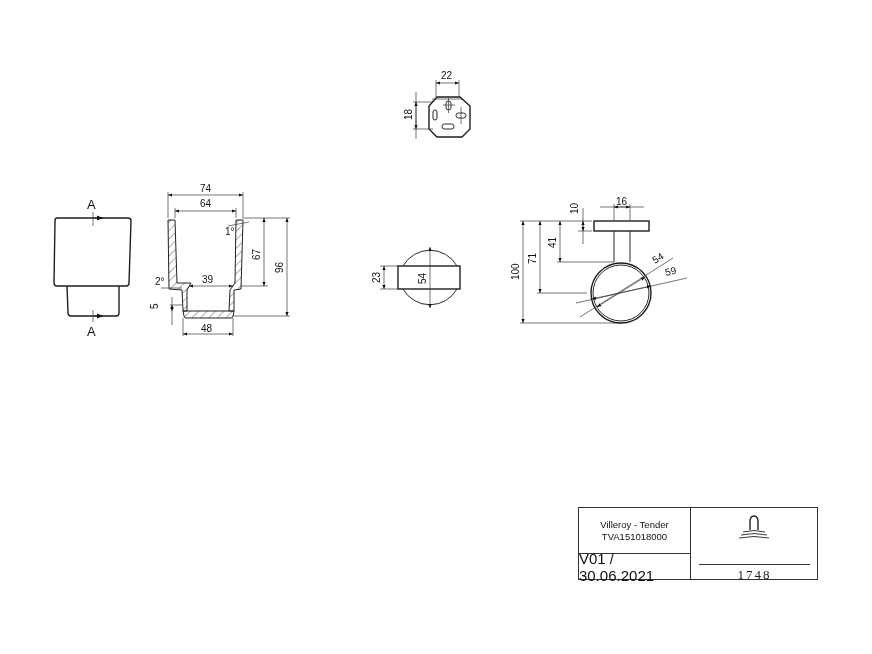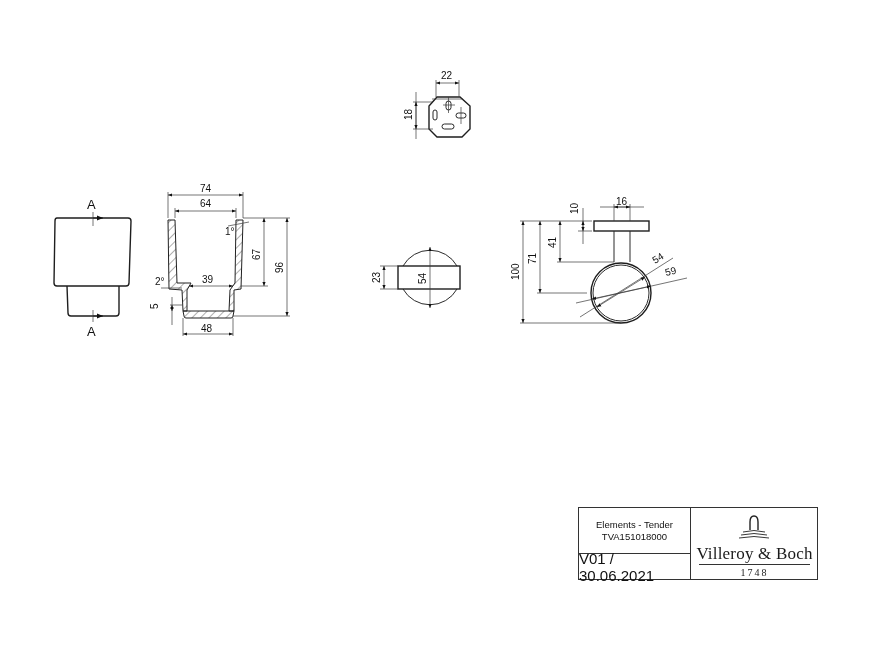--- a/index.html
+++ b/index.html
@@ -10,21 +10,21 @@
     .thin { stroke: #3a3a3a; stroke-width: 0.7; fill: none; }
     .dim { font-family: "Liberation Sans", sans-serif; font-size: 10px; fill: #111; }
     .lbl { font-family: "Liberation Sans", sans-serif; font-size: 13px; fill: #111; }
     .tb { position: absolute; left: 578px; top: 507px; width: 240px; height: 73px; border: 1px solid #333; box-sizing: border-box; background: #fff; }
     .tb-left { position: absolute; left: 0; top: 0; width: 112px; height: 100%; border-right: 1px solid #333; box-sizing: border-box; }
     .tb-top { position: absolute; left: 0; top: 0; width: 100%; height: 46px; border-bottom: 1px solid #333; box-sizing: border-box; display: flex; flex-direction: column; align-items: center; justify-content: center; font-size: 9.5px; line-height: 12px; color: #111; }
     .tb-bot { position: absolute; left: 0; top: 46px; width: 100%; height: 26px; display: flex; align-items: center; justify-content: center; font-size: 15px; color: #111; }
     .tb-right { position: absolute; left: 112px; top: 0; width: 127px; height: 100%; }
     .brand { position: absolute; left: 0; top: 36px; width: 100%; text-align: center; font-family: "Liberation Serif", serif; font-size: 17px; color: #1a1a1a; letter-spacing: 0.2px; }
     .brand-underline { position: absolute; left: 8px; top: 56px; width: 111px; height: 0; border-top: 1px solid #333; }
-    .year { position: absolute; left: 0; top: 59px; width: 100%; text-align: center; font-family: "Liberation Serif", serif; font-size: 10px; letter-spacing: 2px; color: #222; }
+    .year { position: absolute; left: 0; top: 59px; width: 100%; text-align: center; font-family: "Liberation Serif", serif; font-size: 13px; letter-spacing: 2px; color: #222; }
     .logo-mark { position: absolute; left: 48px; top: 6px; }
   </style>
 </head>
 <body>
 
 <svg width="872" height="654" viewBox="0 0 872 654">
   <defs>
     <marker id="ar" viewBox="0 0 10 10" refX="10" refY="5" markerWidth="6" markerHeight="6" orient="auto-start-reverse">
       <path d="M0,1 L10,5 L0,9 z" fill="#111"></path>
     </marker>
@@ -161,31 +161,30 @@
 
     <line x1="576" y1="303" x2="687" y2="278" class="thin"></line>
     <line x1="592" y1="299" x2="651" y2="286" class="thin" marker-start="url(#ar)" marker-end="url(#ar)"></line>
     <text x="0" y="0" class="dim" transform="translate(666,276) rotate(-14)">59</text>
   </g>
 </svg>
 
 <div class="tb">
   <div class="tb-left">
     <div class="tb-top">
-      <span>Elements - Tender</span>
+      <span>Villeroy - Tender</span>
       <span>TVA151018000</span>
     </div>
     <div class="tb-bot">
       <span>V01 / 30.06.2021</span>
     </div>
   </div>
   <div class="tb-right">
     <svg class="logo-mark" width="32" height="28" viewBox="0 0 32 28" style="position:absolute;left:47px;top:5px;">
       <path d="M12,17 L12,9 Q12,3 16,3 Q20,3 20,9 L20,17" fill="none" stroke="#222" stroke-width="1.4"></path>
       <path d="M5,19 Q16,16 27,19" fill="none" stroke="#222" stroke-width="0.9"></path>
       <path d="M3,22 Q16,19 29,22" fill="none" stroke="#222" stroke-width="0.9"></path>
       <path d="M1,25 Q16,22 31,25" fill="none" stroke="#222" stroke-width="0.9"></path>
     </svg>
-    <div class="brand">Villeroy &amp; Boch</div>
     <div class="brand-underline"></div>
     <div class="year">1748</div>
   </div>
 </div>
 
 </body></html>

